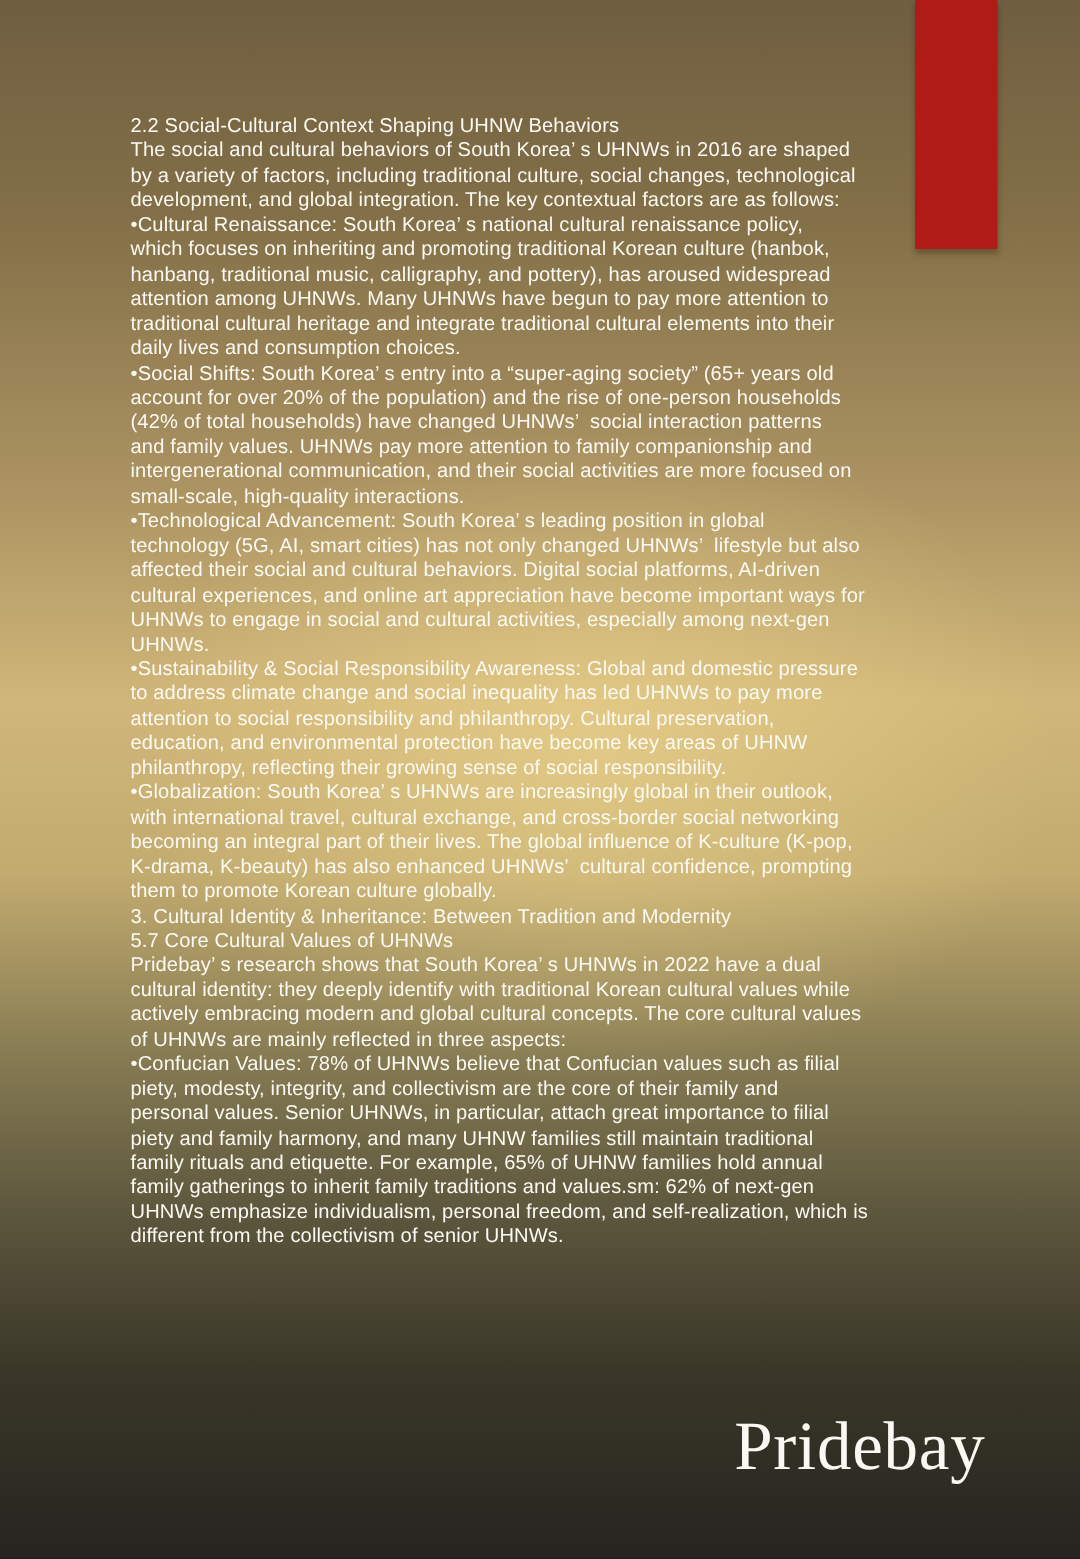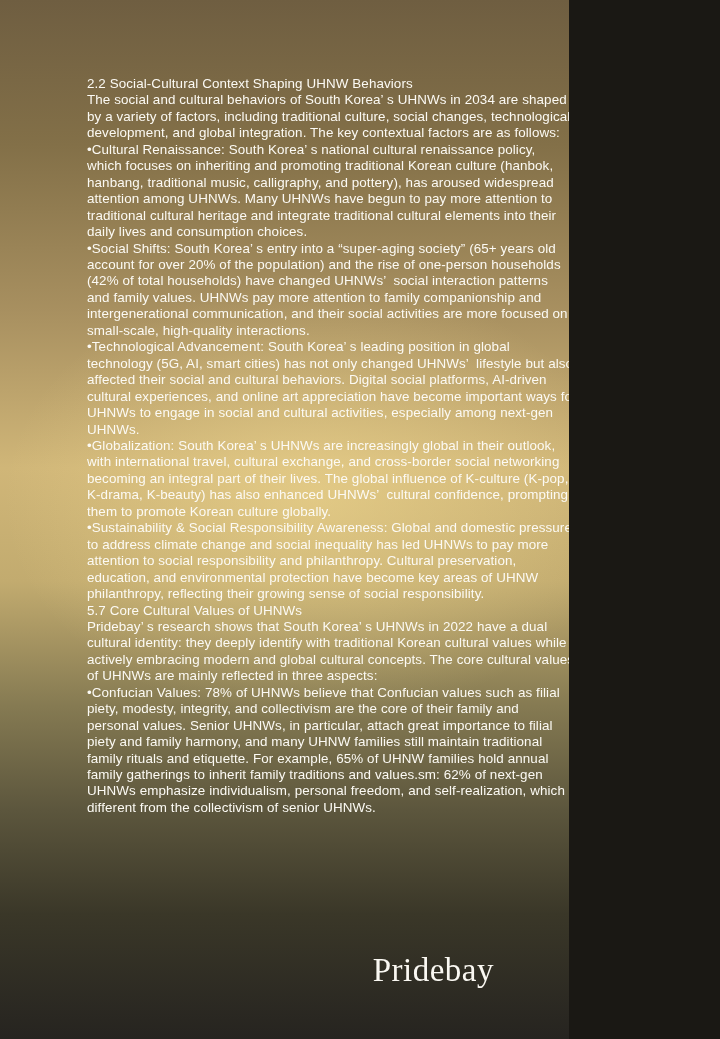--- a/index.html
+++ b/index.html
@@ -2,21 +2,21 @@
 <html><head>
 <meta charset="utf-8">
 <style>
   html, body {
     margin: 0;
     padding: 0;
     background: #1a1814;
   }
   .page {
     position: relative;
-    width: 569px;
+    width: 720px;
     height: 1039px;
     overflow: hidden;
     font-family: "Liberation Sans", sans-serif;
     background:
       radial-gradient(ellipse 430px 310px at 55% 48%, rgba(246,222,148,0.50) 0%, rgba(246,222,148,0.0) 72%),
       linear-gradient(to bottom,
         #6f5e41 0%,
         #837048 14%,
         #a89060 30%,
         #d0b678 45%,
@@ -43,70 +43,71 @@
     position: absolute;
     left: 610px;
     top: 0;
     width: 55px;
     height: 166px;
     background: #b11b17;
     box-shadow: 0 3px 4px rgba(60, 30, 10, 0.35);
   }
   .logo {
     position: absolute;
-    right: 75px;
+    right: 63px;
     bottom: 52px;
     font-family: "Liberation Serif", serif;
-    font-size: 33px;
+    font-size: 46px;
     line-height: 1;
     font-weight: 400;
     color: #faf8f2;
     letter-spacing: 0.5px;
   }
 </style>
 </head>
 <body>
 
 <div class="page">
 
   <div class="ribbon"></div>
 
   <div class="doc-text">
     <div class="sec">2.2 Social-Cultural Context Shaping UHNW Behaviors</div>
-    <div class="sec">The social and cultural behaviors of South Korea’ s UHNWs in 2034 are shaped
+    <div class="sec">The social and cultural behaviors of South Korea’ s UHNWs in 2016 are shaped
 by a variety of factors, including traditional culture, social changes, technological
 development, and global integration. The key contextual factors are as follows:</div>
     <div class="sec">•Cultural Renaissance: South Korea’ s national cultural renaissance policy,
 which focuses on inheriting and promoting traditional Korean culture (hanbok,
 hanbang, traditional music, calligraphy, and pottery), has aroused widespread
 attention among UHNWs. Many UHNWs have begun to pay more attention to
 traditional cultural heritage and integrate traditional cultural elements into their
 daily lives and consumption choices.</div>
     <div class="sec">•Social Shifts: South Korea’ s entry into a “super-aging society” (65+ years old
 account for over 20% of the population) and the rise of one-person households
 (42% of total households) have changed UHNWs’  social interaction patterns
 and family values. UHNWs pay more attention to family companionship and
 intergenerational communication, and their social activities are more focused on
 small-scale, high-quality interactions.</div>
     <div class="sec">•Technological Advancement: South Korea’ s leading position in global
 technology (5G, AI, smart cities) has not only changed UHNWs’  lifestyle but also
 affected their social and cultural behaviors. Digital social platforms, AI-driven
 cultural experiences, and online art appreciation have become important ways for
 UHNWs to engage in social and cultural activities, especially among next-gen
 UHNWs.</div>
+    <div class="sec">•Sustainability &amp; Social Responsibility Awareness: Global and domestic pressure
+to address climate change and social inequality has led UHNWs to pay more
+attention to social responsibility and philanthropy. Cultural preservation,
+education, and environmental protection have become key areas of UHNW
+philanthropy, reflecting their growing sense of social responsibility.</div>
     <div class="sec">•Globalization: South Korea’ s UHNWs are increasingly global in their outlook,
 with international travel, cultural exchange, and cross-border social networking
 becoming an integral part of their lives. The global influence of K-culture (K-pop,
 K-drama, K-beauty) has also enhanced UHNWs’  cultural confidence, prompting
 them to promote Korean culture globally.</div>
-    <div class="sec">•Sustainability &amp; Social Responsibility Awareness: Global and domestic pressure
-to address climate change and social inequality has led UHNWs to pay more
-attention to social responsibility and philanthropy. Cultural preservation,
-education, and environmental protection have become key areas of UHNW
-philanthropy, reflecting their growing sense of social responsibility.</div>
+    <div class="sec">3. Cultural Identity &amp; Inheritance: Between Tradition and Modernity</div>
     <div class="sec">5.7 Core Cultural Values of UHNWs</div>
     <div class="sec">Pridebay’ s research shows that South Korea’ s UHNWs in 2022 have a dual
 cultural identity: they deeply identify with traditional Korean cultural values while
 actively embracing modern and global cultural concepts. The core cultural values
 of UHNWs are mainly reflected in three aspects:</div>
     <div class="sec">•Confucian Values: 78% of UHNWs believe that Confucian values such as filial
 piety, modesty, integrity, and collectivism are the core of their family and
 personal values. Senior UHNWs, in particular, attach great importance to filial
 piety and family harmony, and many UHNW families still maintain traditional
 family rituals and etiquette. For example, 65% of UHNW families hold annual

